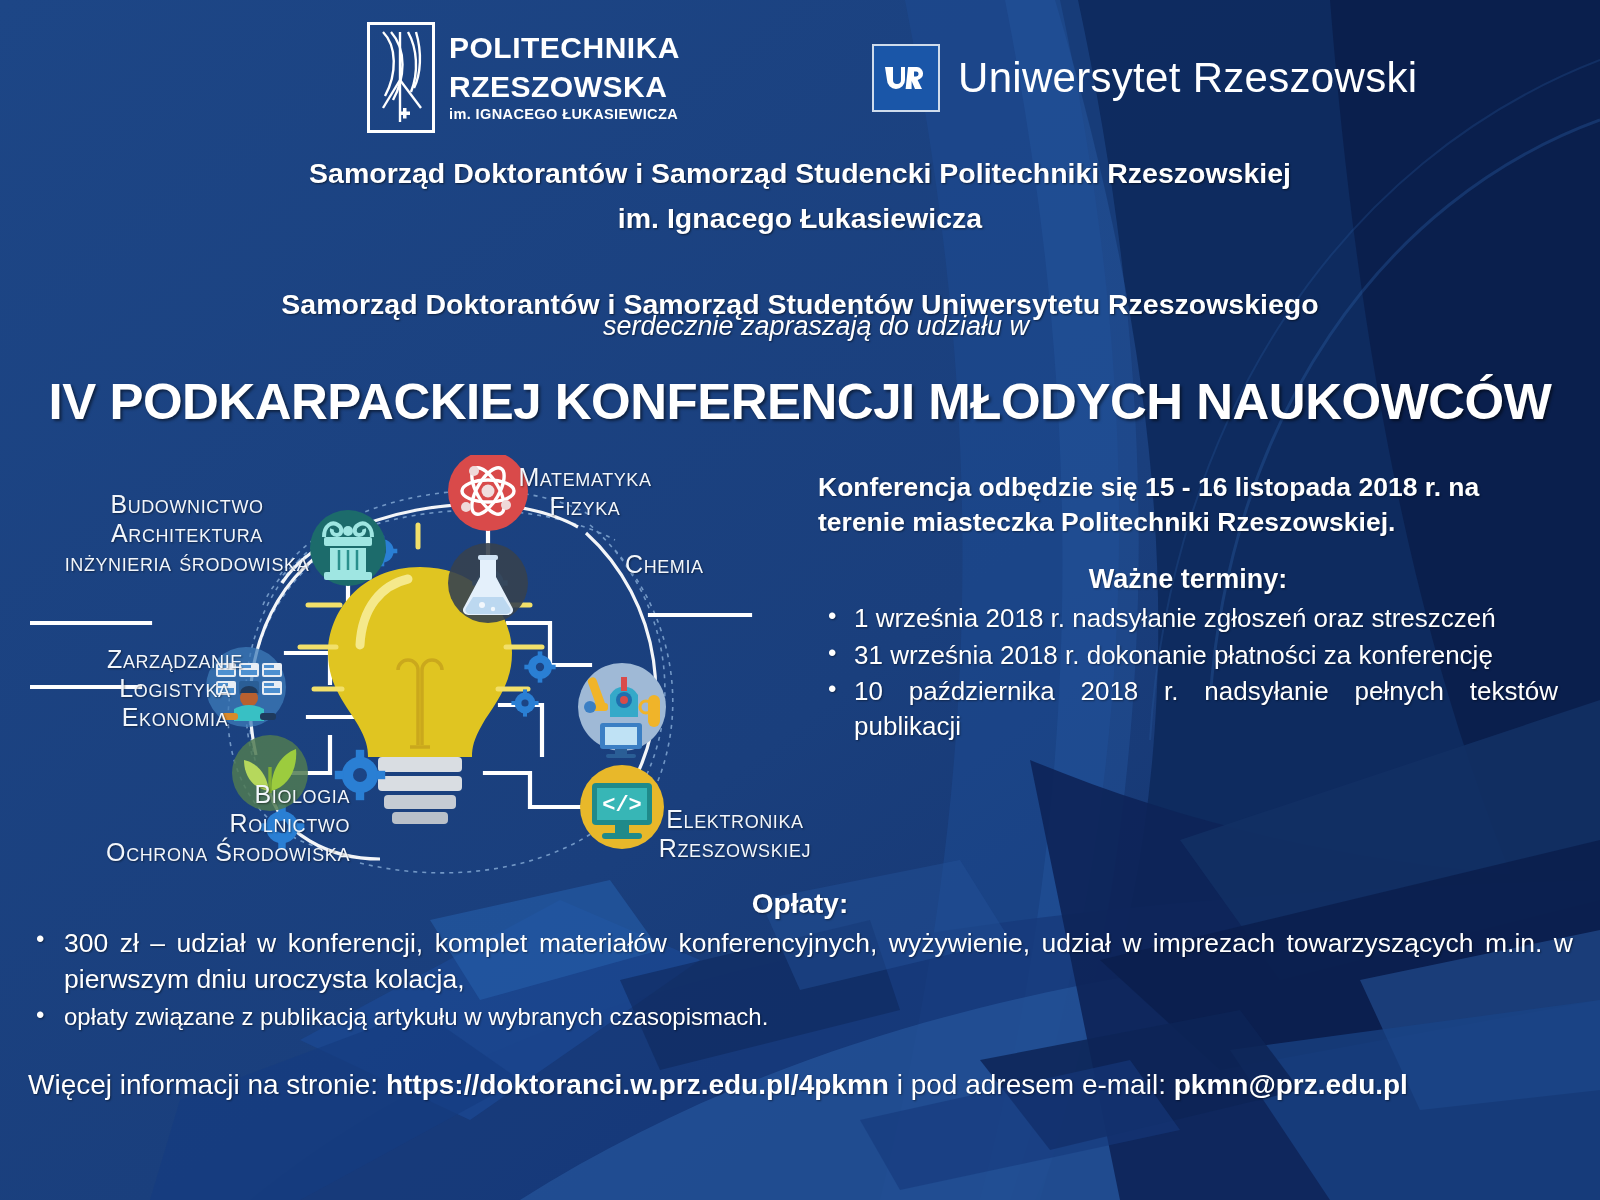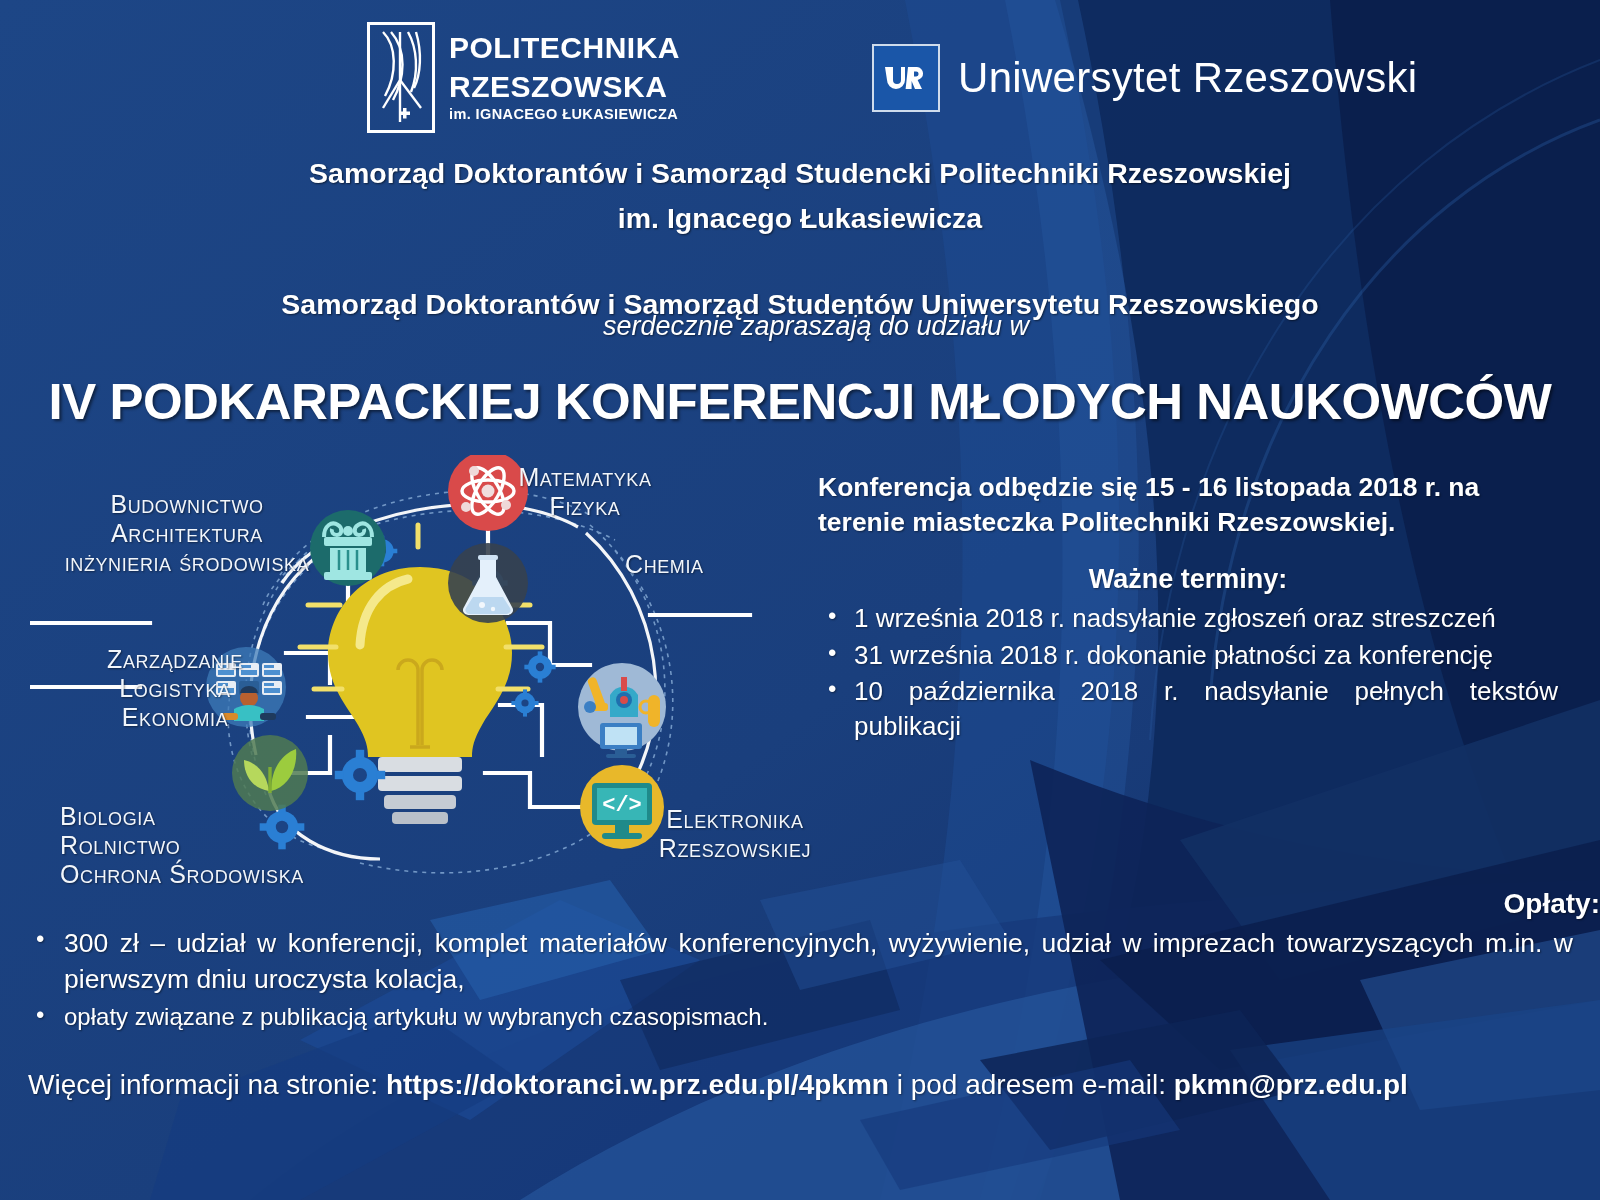--- a/index.html
+++ b/index.html
@@ -47,21 +47,21 @@
             text-shadow:1px 1px 2px rgba(0,0,0,.45);}
   .rc .terms-h{text-align:center;font-size:27px;font-weight:bold;margin-top:24px;
                text-shadow:1px 1px 2px rgba(0,0,0,.45);}
   .rc ul{list-style:none;margin:6px 0 0 0;padding:0;}
   .rc li{font-size:26px;line-height:1.33;margin-bottom:2px;
          padding-left:36px;position:relative;text-align:justify;
          text-shadow:1px 1px 2px rgba(0,0,0,.4);}
   .rc li::before{content:"•";position:absolute;left:10px;top:-1px;font-size:24px;}
 
   
-  .fees-h{position:absolute;left:0;top:888px;width:1600px;text-align:right;
+  .fees-h{position:absolute;left:0;top:888px;width:1600px;text-align:center;
           font-size:28px;font-weight:bold;text-shadow:1px 1px 2px rgba(0,0,0,.5);}
   .fees{position:absolute;left:28px;top:925px;width:1545px;}
   .fees li{font-size:26.5px;line-height:1.36;position:relative;padding-left:36px;
            list-style:none;text-align:justify;margin-bottom:4px;
            text-shadow:1px 1px 2px rgba(0,0,0,.45);}
   .fees li::before{content:"•";position:absolute;left:8px;top:-2px;font-size:24px;}
   .fees ul{margin:0;padding:0;}
   .fees li.i2{font-size:24px;}
 
   .contact{position:absolute;left:28px;top:1065px;width:1548px;
@@ -414,21 +414,21 @@
       <span>Architektura</span>
       <span>inżynieria środowiska</span>
     </div>
 
     <div class="ilabel sc" style="left:30px;top:190px;width:230px;text-align:center;font-size:25px;">
       <span>Zarządzanie</span>
       <span>Logistyka</span>
       <span>Ekonomia</span>
     </div>
 
-    <div class="ilabel sc" style="left:30px;top:325px;width:290px;text-align:left;font-size:25px;margin-top:22px;">
+    <div class="ilabel sc" style="left:30px;top:325px;width:290px;text-align:right;font-size:25px;">
       <span>Biologia</span>
       <span>Rolnictwo</span>
       <span>Ochrona Środowiska</span>
     </div>
 
     <div class="ilabel sc" style="left:440px;top:8px;width:230px;text-align:center;font-size:25px;">
       <span>Matematyka</span>
       <span>Fizyka</span>
     </div>
 

